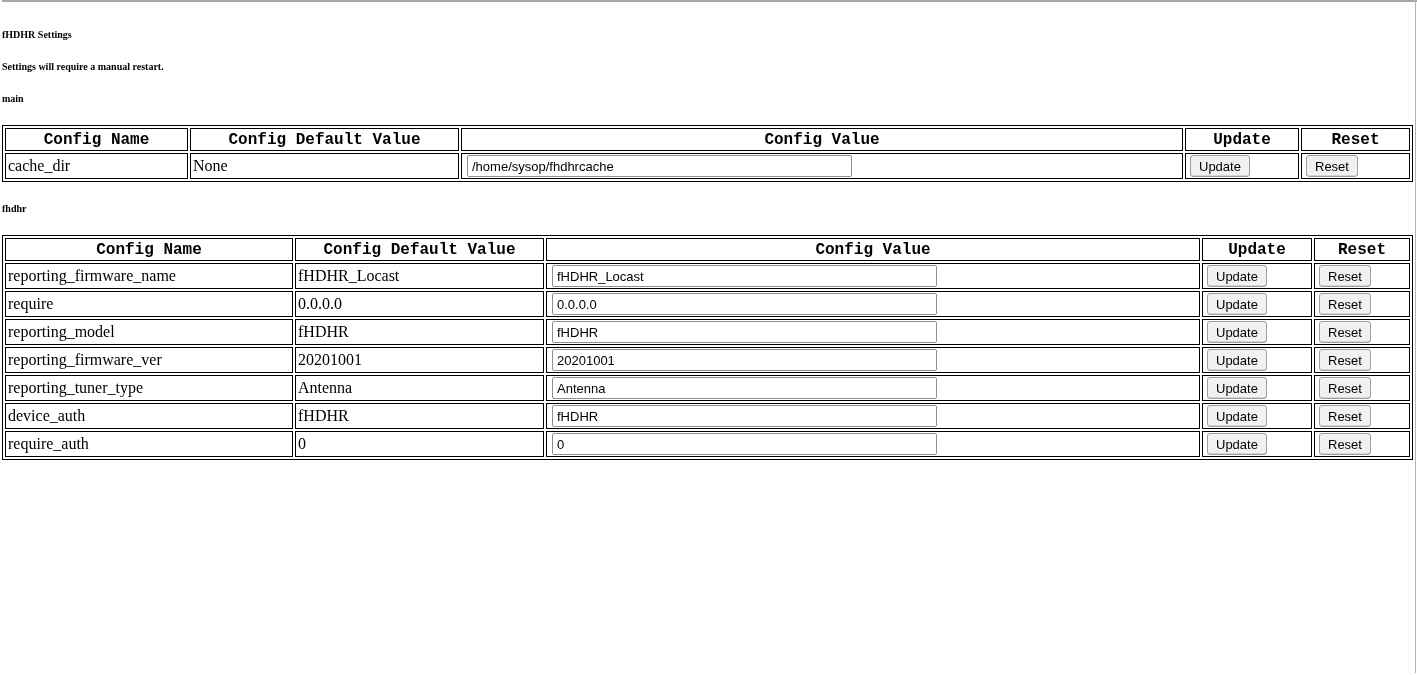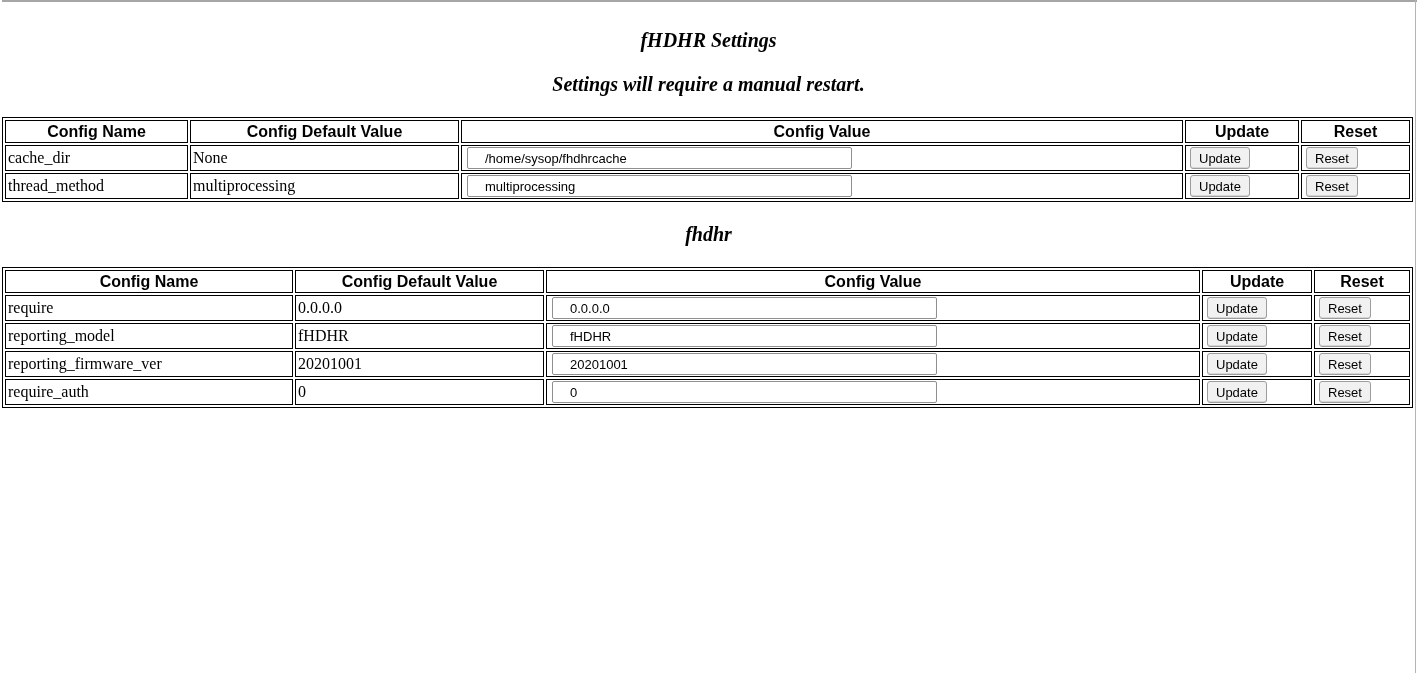--- a/index.html
+++ b/index.html
@@ -17,40 +17,39 @@
     height: 2px;
     background: #a6a6a6;
   }
   .window-right-line {
     position: absolute;
     top: 0; right: 1px;
     width: 1px; height: 673px;
     background: #b4b4b4;
   }
   h4.heading {
-    text-align: center;
+    text-align: left;
     font-family: "Liberation Serif", serif;
-    font-size: 20px;
+    font-size: 10px;
     font-weight: bold;
     margin: 21px 0;
-    font-style: italic;
   }
   table.config-table {
     width: 1411px;
     table-layout: fixed;
     border-collapse: separate;
     border-spacing: 2px;
     border: 1px solid #000000;
   }
   .config-table th, .config-table td {
     border: 1px solid #000000;
     overflow: hidden;
   }
   .config-table th {
-    font-family: Liberation Sans, sans-serif;
+    font-family: Liberation Mono, monospace;
     font-size: 16px;
     font-weight: bold;
     text-align: center;
     padding: 1px 2px;
     height: 19px;
   }
   .config-table td {
     font-family: "Liberation Serif", serif;
     font-size: 16px;
     text-align: left;
@@ -72,21 +71,21 @@
   .value-input {
     width: 385px;
     height: 22px;
     box-sizing: border-box;
     border: 1px solid #8f8f8f;
     border-radius: 2px;
     background: #ffffff;
     color: #000000;
     font-family: "Liberation Sans", sans-serif;
     font-size: 13px;
-    padding: 1px 17px;
+    padding: 1px 4px;
     margin: 0 0 0 3px;
     vertical-align: middle;
   }
   .btn {
     height: 22px;
     box-sizing: border-box;
     background: #f1f1f1;
     border: 1px solid #9d9d9d;
     border-radius: 3px;
     box-shadow: inset 0 -1px 0 #d6d6d6;
@@ -102,20 +101,21 @@
 <body>
 
 <div class="window-top-line"></div>
 <div class="window-right-line"></div>
 
 <h4 class="heading">fHDHR Settings</h4>
 <h4 class="heading">Settings will require a manual restart.</h4>
 
 <div id="sections">
   <section>
+    <h4 class="heading section-title">main</h4>
     <table class="config-table table-0">
       <colgroup>
         <col class="c1">
           <col class="c2">
           <col class="c3">
           <col class="c4">
           <col class="c5">
       </colgroup>
       <thead>
         <tr>
@@ -134,33 +134,20 @@
       <input type="text" class="value-input" value="/home/sysop/fhdhrcache" style="">
     </td>
     <td class="btn-cell">
       <button type="button" class="btn update-btn">Update</button>
     </td>
     <td class="btn-cell">
       <button type="button" class="btn reset-btn">Reset</button>
     </td>
   </tr>
 
-  <tr>
-    <td class="name-cell">thread_method</td>
-    <td class="default-cell">multiprocessing</td>
-    <td class="value-cell">
-      <input type="text" class="value-input" value="multiprocessing" style="">
-    </td>
-    <td class="btn-cell">
-      <button type="button" class="btn update-btn">Update</button>
-    </td>
-    <td class="btn-cell">
-      <button type="button" class="btn reset-btn">Reset</button>
-    </td>
-  </tr>
 </tbody>
     </table>
   </section>
 
   <section>
     <h4 class="heading section-title">fhdhr</h4>
     <table class="config-table table-1">
       <colgroup>
         <col class="c1">
           <col class="c2">
@@ -174,20 +161,33 @@
           <th>Config Default Value</th>
           <th>Config Value</th>
           <th>Update</th>
           <th>Reset</th>
         </tr>
       </thead>
       <tbody>
 
 
 
+  <tr>
+    <td class="name-cell">reporting_firmware_name</td>
+    <td class="default-cell">fHDHR_Locast</td>
+    <td class="value-cell">
+      <input type="text" class="value-input" value="fHDHR_Locast" style="">
+    </td>
+    <td class="btn-cell">
+      <button type="button" class="btn update-btn">Update</button>
+    </td>
+    <td class="btn-cell">
+      <button type="button" class="btn reset-btn">Reset</button>
+    </td>
+  </tr>
 
   <tr>
     <td class="name-cell">require</td>
     <td class="default-cell">0.0.0.0</td>
     <td class="value-cell">
       <input type="text" class="value-input" value="0.0.0.0" style="">
     </td>
     <td class="btn-cell">
       <button type="button" class="btn update-btn">Update</button>
     </td>
@@ -220,21 +220,47 @@
       <input type="text" class="value-input" value="20201001" style="">
     </td>
     <td class="btn-cell">
       <button type="button" class="btn update-btn">Update</button>
     </td>
     <td class="btn-cell">
       <button type="button" class="btn reset-btn">Reset</button>
     </td>
   </tr>
 
-
+  <tr>
+    <td class="name-cell">reporting_tuner_type</td>
+    <td class="default-cell">Antenna</td>
+    <td class="value-cell">
+      <input type="text" class="value-input" value="Antenna" style="">
+    </td>
+    <td class="btn-cell">
+      <button type="button" class="btn update-btn">Update</button>
+    </td>
+    <td class="btn-cell">
+      <button type="button" class="btn reset-btn">Reset</button>
+    </td>
+  </tr>
+
+  <tr>
+    <td class="name-cell">device_auth</td>
+    <td class="default-cell">fHDHR</td>
+    <td class="value-cell">
+      <input type="text" class="value-input" value="fHDHR" style="">
+    </td>
+    <td class="btn-cell">
+      <button type="button" class="btn update-btn">Update</button>
+    </td>
+    <td class="btn-cell">
+      <button type="button" class="btn reset-btn">Reset</button>
+    </td>
+  </tr>
 
   <tr>
     <td class="name-cell">require_auth</td>
     <td class="default-cell">0</td>
     <td class="value-cell">
       <input type="text" class="value-input" value="0" style="">
     </td>
     <td class="btn-cell">
       <button type="button" class="btn update-btn">Update</button>
     </td>

